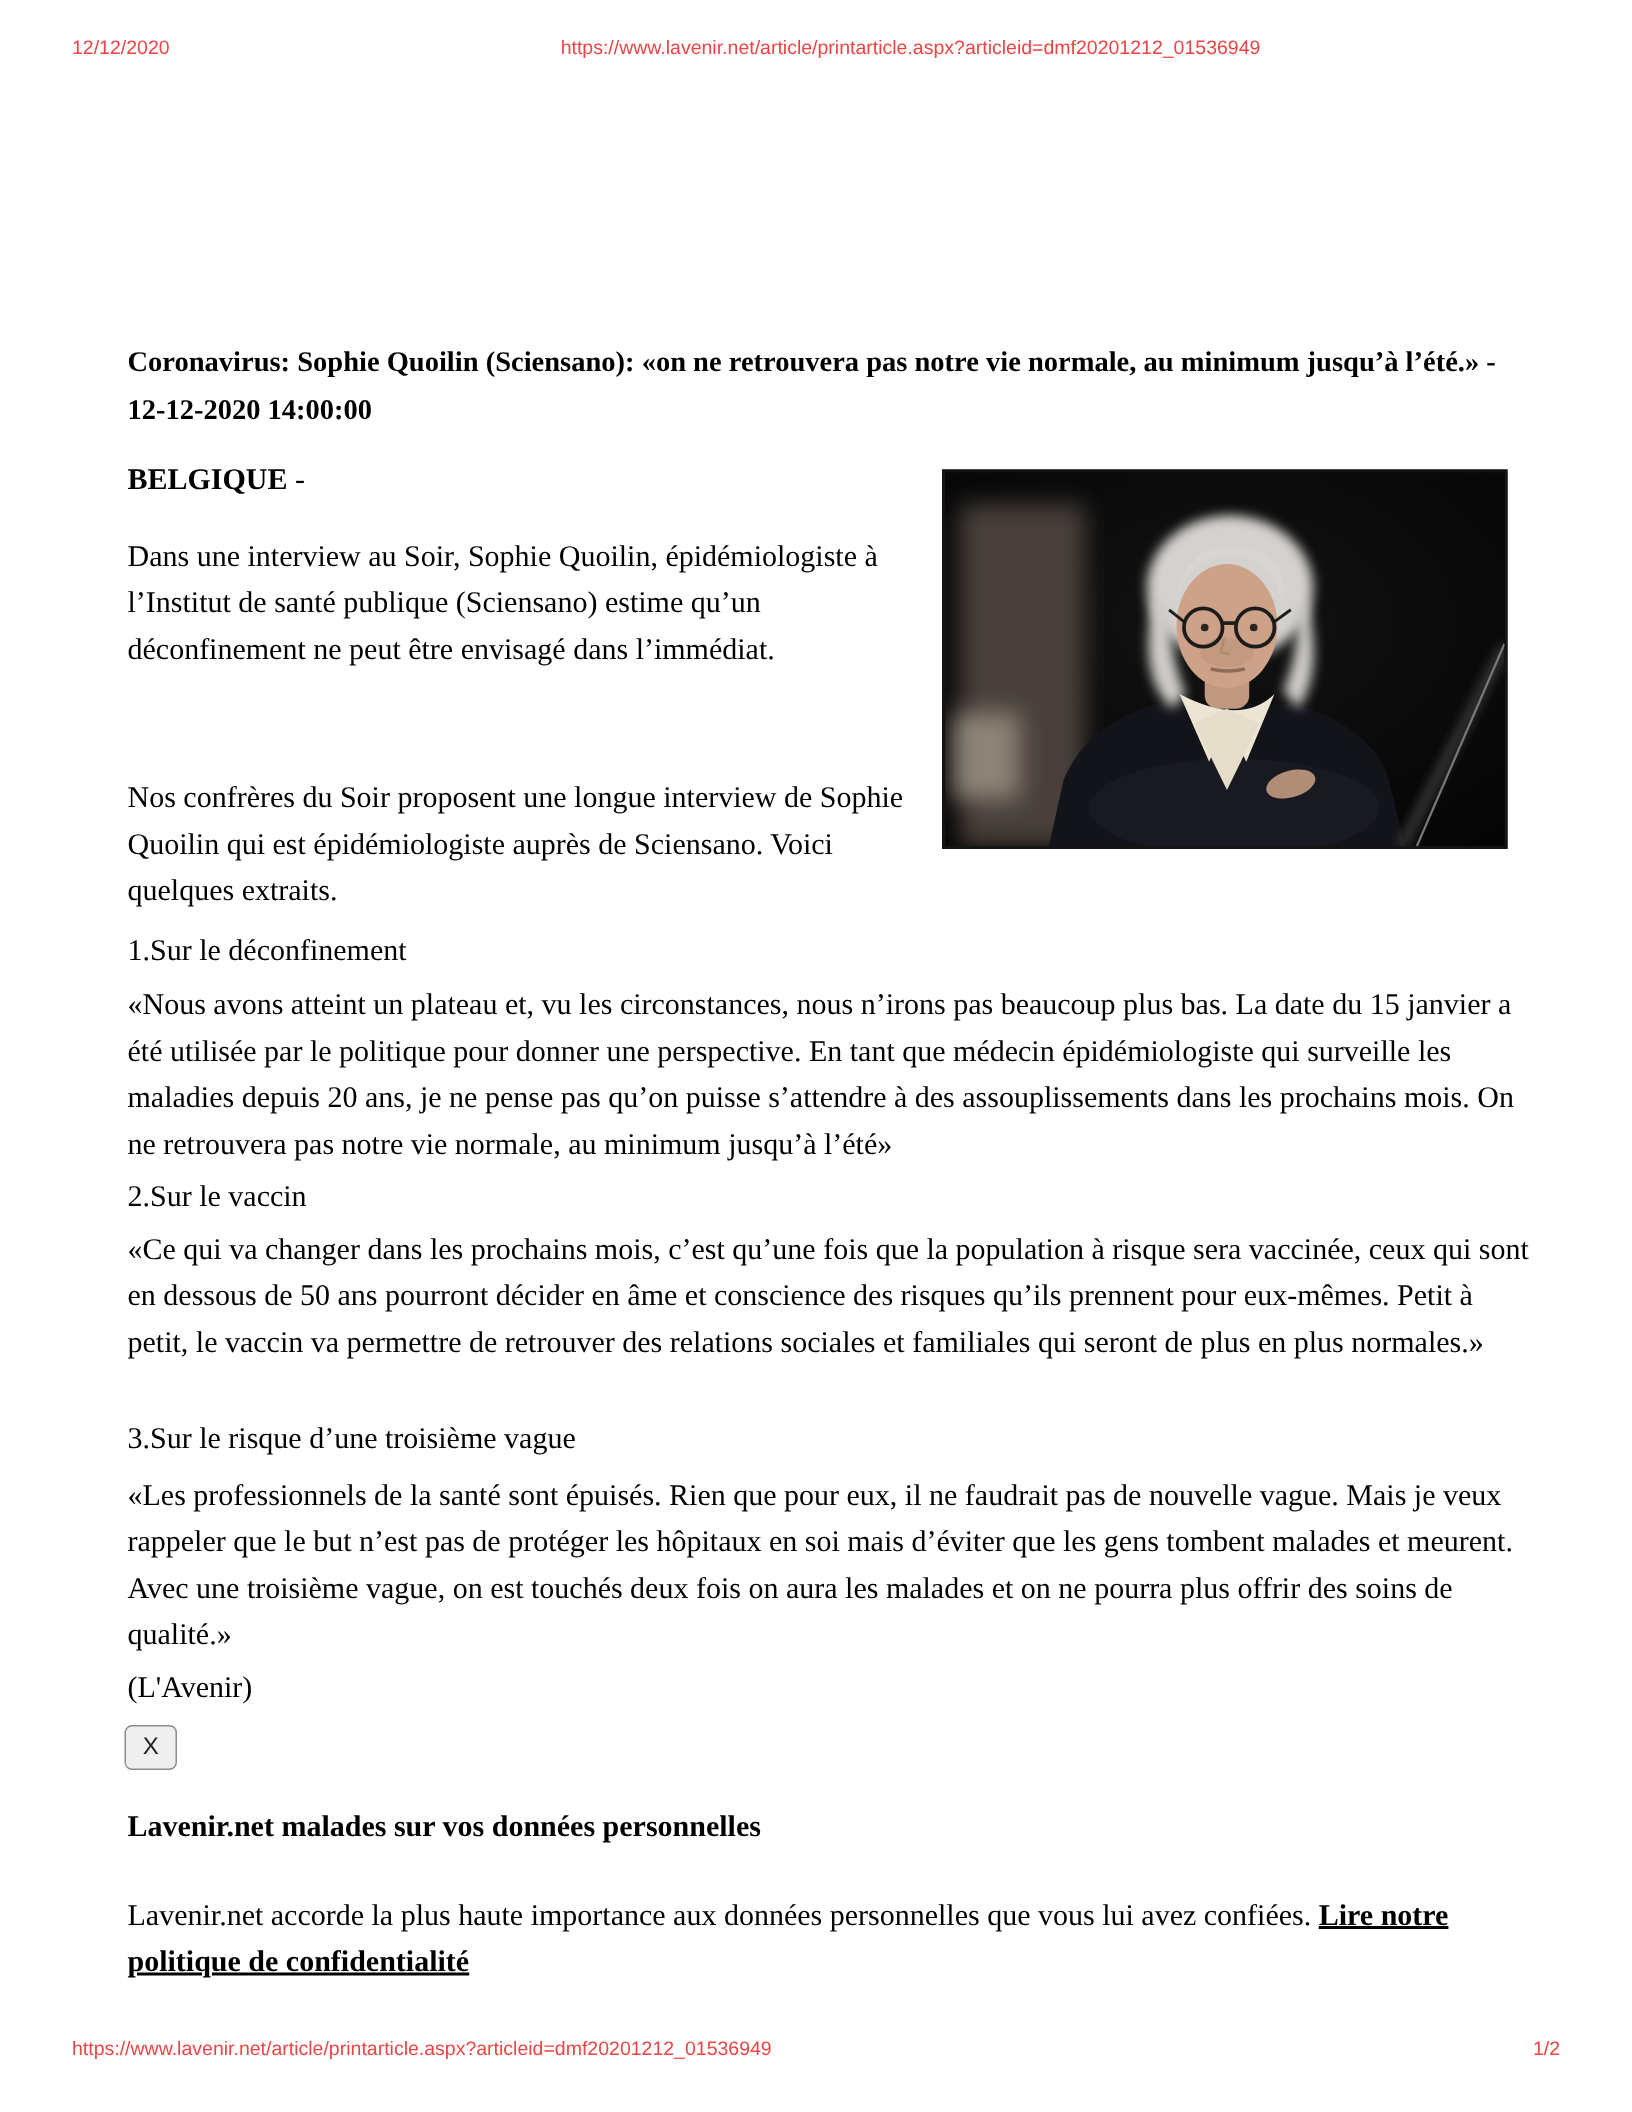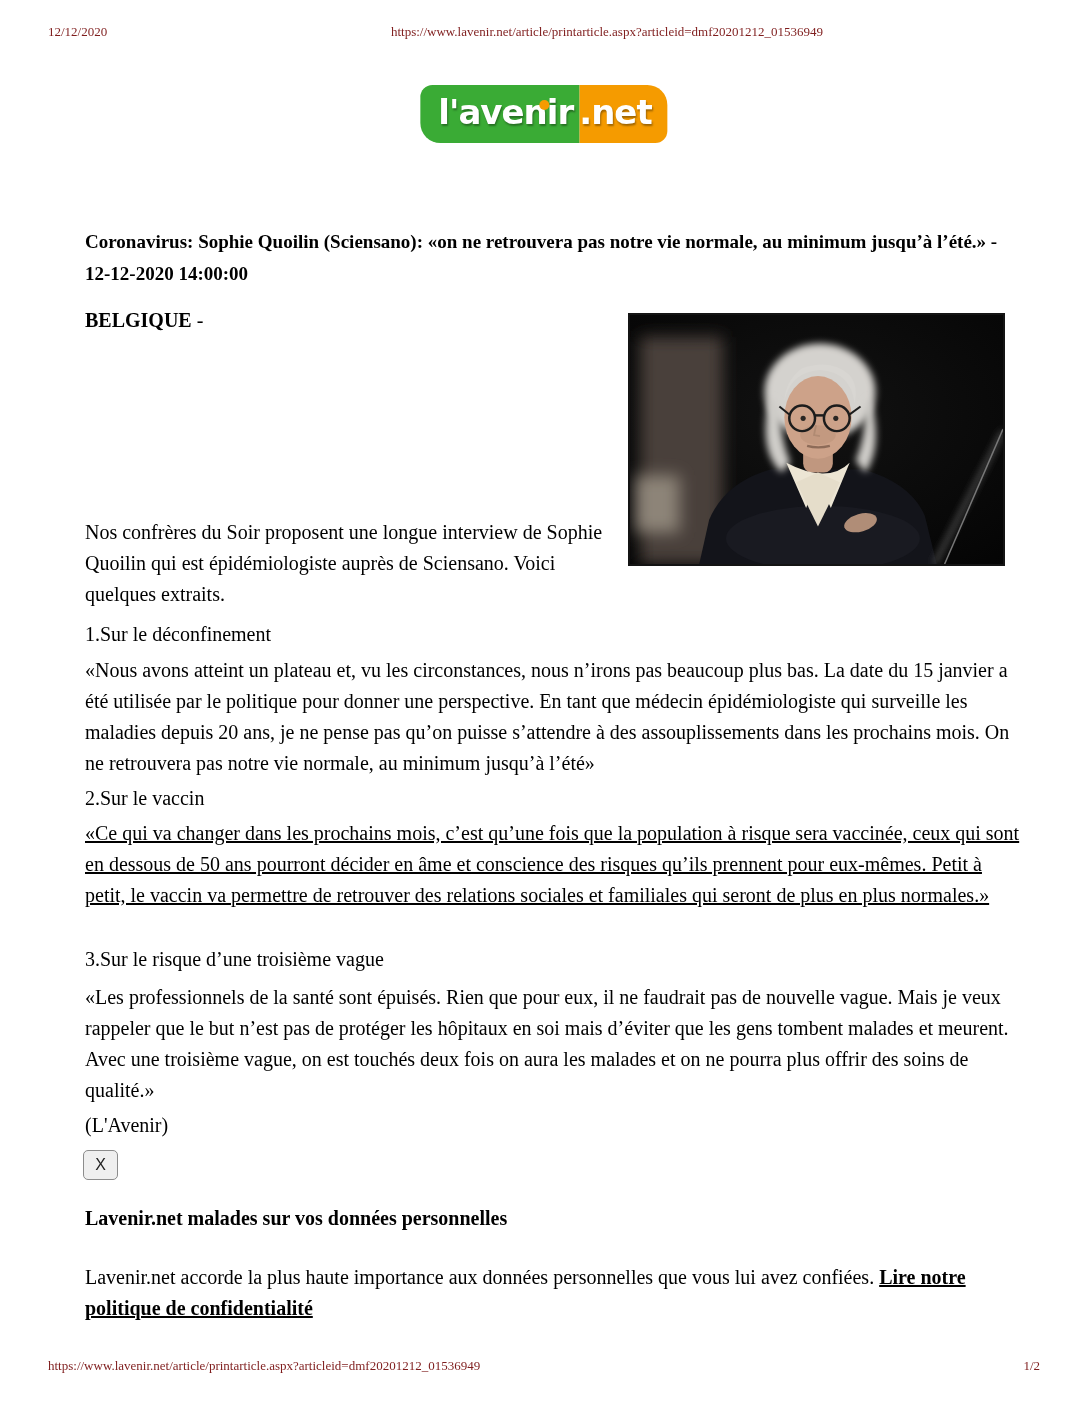--- a/index.html
+++ b/index.html
@@ -9,22 +9,22 @@
     width:1088px; height:1408px;
     background:#ffffff;
     font-family:"Liberation Serif", serif;
     color:#000000;
     overflow:hidden;
   }
 
   
   .print-header, .print-footer {
     position:absolute; left:48px; right:48px;
-    font-family:Liberation Serif, serif;
-    font-size:13px; color:#7f1d1d;
+    font-family:Liberation Sans, sans-serif;
+    font-size:13px; color:#ef4444;
   }
   .print-header { top:24px; height:18px; }
   .print-header .header-url {
     position:absolute; left:50%; transform:translateX(-50%);
     margin-left:63px; white-space:nowrap;
   }
   .print-footer { top:1358px; display:flex; justify-content:space-between; }
 
   
   .logo {
@@ -60,21 +60,21 @@
     font-size:19px; font-weight:bold; line-height:32px;
   }
   .belgique { top:309px; font-size:20px; }
   .belgique b { font-weight:bold; }
   .body-text { font-size:20px; line-height:31px; }
   .p-intro { top:356px; width:540px; }
   .p-lead  { top:517px; width:540px; }
   .h-sec1  { top:619px; width:935px; }
   .p-sec1  { top:655px; width:935px; }
   .h-sec2  { top:783px; width:935px; }
-  .p-sec2  { top:818px; width:935px;text-decoration:underline; }
+  .p-sec2  { top:818px; width:935px; }
   .h-sec3  { top:944px; width:935px; }
   .p-sec3  { top:982px; width:935px; }
   .byline  { top:1114px; font-size:20px;text-align:center; }
 
   
   .photo-frame {
     position:absolute; left:628px; top:313px;
     width:377px; height:253px;
     border:2px solid #141414; background:#060606;
   }
@@ -98,29 +98,20 @@
 </head>
 <body>
 
 <div class="page">
 
   <div class="print-header">
     <span>12/12/2020</span>
     <span class="header-url">https://www.lavenir.net/article/printarticle.aspx?articleid=dmf20201212_01536949</span>
   </div>
 
-  <div class="logo">
-    <div class="logo-left" style="background: rgb(58, 171, 53);">
-      <span class="logo-text">l'avenir</span>
-      <span class="logo-idot" style="background: rgb(245, 155, 0);"></span>
-    </div>
-    <div class="logo-right" style="background: rgb(245, 155, 0);">
-      <span class="logo-text">.net</span>
-    </div>
-  </div>
 
   <h1 class="abs article-title">Coronavirus: Sophie Quoilin (Sciensano): «on ne retrouvera pas notre vie normale, au minimum jusqu’à l’été.» - 12-12-2020 14:00:00</h1>
 
   <div class="abs belgique"><b>BELGIQUE</b><span> -</span></div>
 
   <div class="photo-frame">
     <svg viewBox="0 0 377 253" preserveAspectRatio="none">
       <defs>
         <filter id="b8" x="-40%" y="-40%" width="180%" height="180%">
             <feGaussianBlur stdDeviation="8"></feGaussianBlur>
@@ -155,20 +146,21 @@
       <circle cx="175" cy="105" r="2.6" fill="#2a2623"></circle>
       <circle cx="208" cy="105" r="2.6" fill="#2a2623"></circle>
       <path d="M188 112 L186 122 L192 123" stroke="#b08a72" stroke-width="1.8" fill="none"></path>
       <path d="M179 133 Q190 136 202 133" stroke="#8d6b58" stroke-width="2.4" fill="none"></path>
       <ellipse cx="233" cy="211" rx="17" ry="9" fill="#b08d77" transform="rotate(-16 233 211)"></ellipse>
       <line x1="377" y1="118" x2="308" y2="253" stroke="#4a4a4a" stroke-width="5" filter="url(#b4)"></line>
       <line x1="377" y1="116" x2="318" y2="253" stroke="#787878" stroke-width="1.5"></line>
     </svg>
   </div>
 
+  <p class="abs body-text p-intro">Dans une interview au Soir, Sophie Quoilin, épidémiologiste à l’Institut de santé publique (Sciensano) estime qu’un déconfinement ne peut être envisagé dans l’immédiat.</p>
   <p class="abs body-text p-lead">Nos confrères du Soir proposent une longue interview de Sophie Quoilin qui est épidémiologiste auprès de Sciensano. Voici quelques extraits.</p>
 
   <div class="abs body-text h-sec1">1.Sur le déconfinement</div>
   <p class="abs body-text p-sec1">«Nous avons atteint un plateau et, vu les circonstances, nous n’irons pas beaucoup plus bas. La date du 15 janvier a été utilisée par le politique pour donner une perspective. En tant que médecin épidémiologiste qui surveille les maladies depuis 20 ans, je ne pense pas qu’on puisse s’attendre à des assouplissements dans les prochains mois. On ne retrouvera pas notre vie normale, au minimum jusqu’à l’été»</p>
 
   <div class="abs body-text h-sec2">2.Sur le vaccin</div>
   <p class="abs body-text p-sec2">«Ce qui va changer dans les prochains mois, c’est qu’une fois que la population à risque sera vaccinée, ceux qui sont en dessous de 50 ans pourront décider en âme et conscience des risques qu’ils prennent pour eux-mêmes. Petit à petit, le vaccin va permettre de retrouver des relations sociales et familiales qui seront de plus en plus normales.»</p>
 
   <div class="abs body-text h-sec3">3.Sur le risque d’une troisième vague</div>
   <p class="abs body-text p-sec3">«Les professionnels de la santé sont épuisés. Rien que pour eux, il ne faudrait pas de nouvelle vague. Mais je veux rappeler que le but n’est pas de protéger les hôpitaux en soi mais d’éviter que les gens tombent malades et meurent. Avec une troisième vague, on est touchés deux fois on aura les malades et on ne pourra plus offrir des soins de qualité.»</p>

